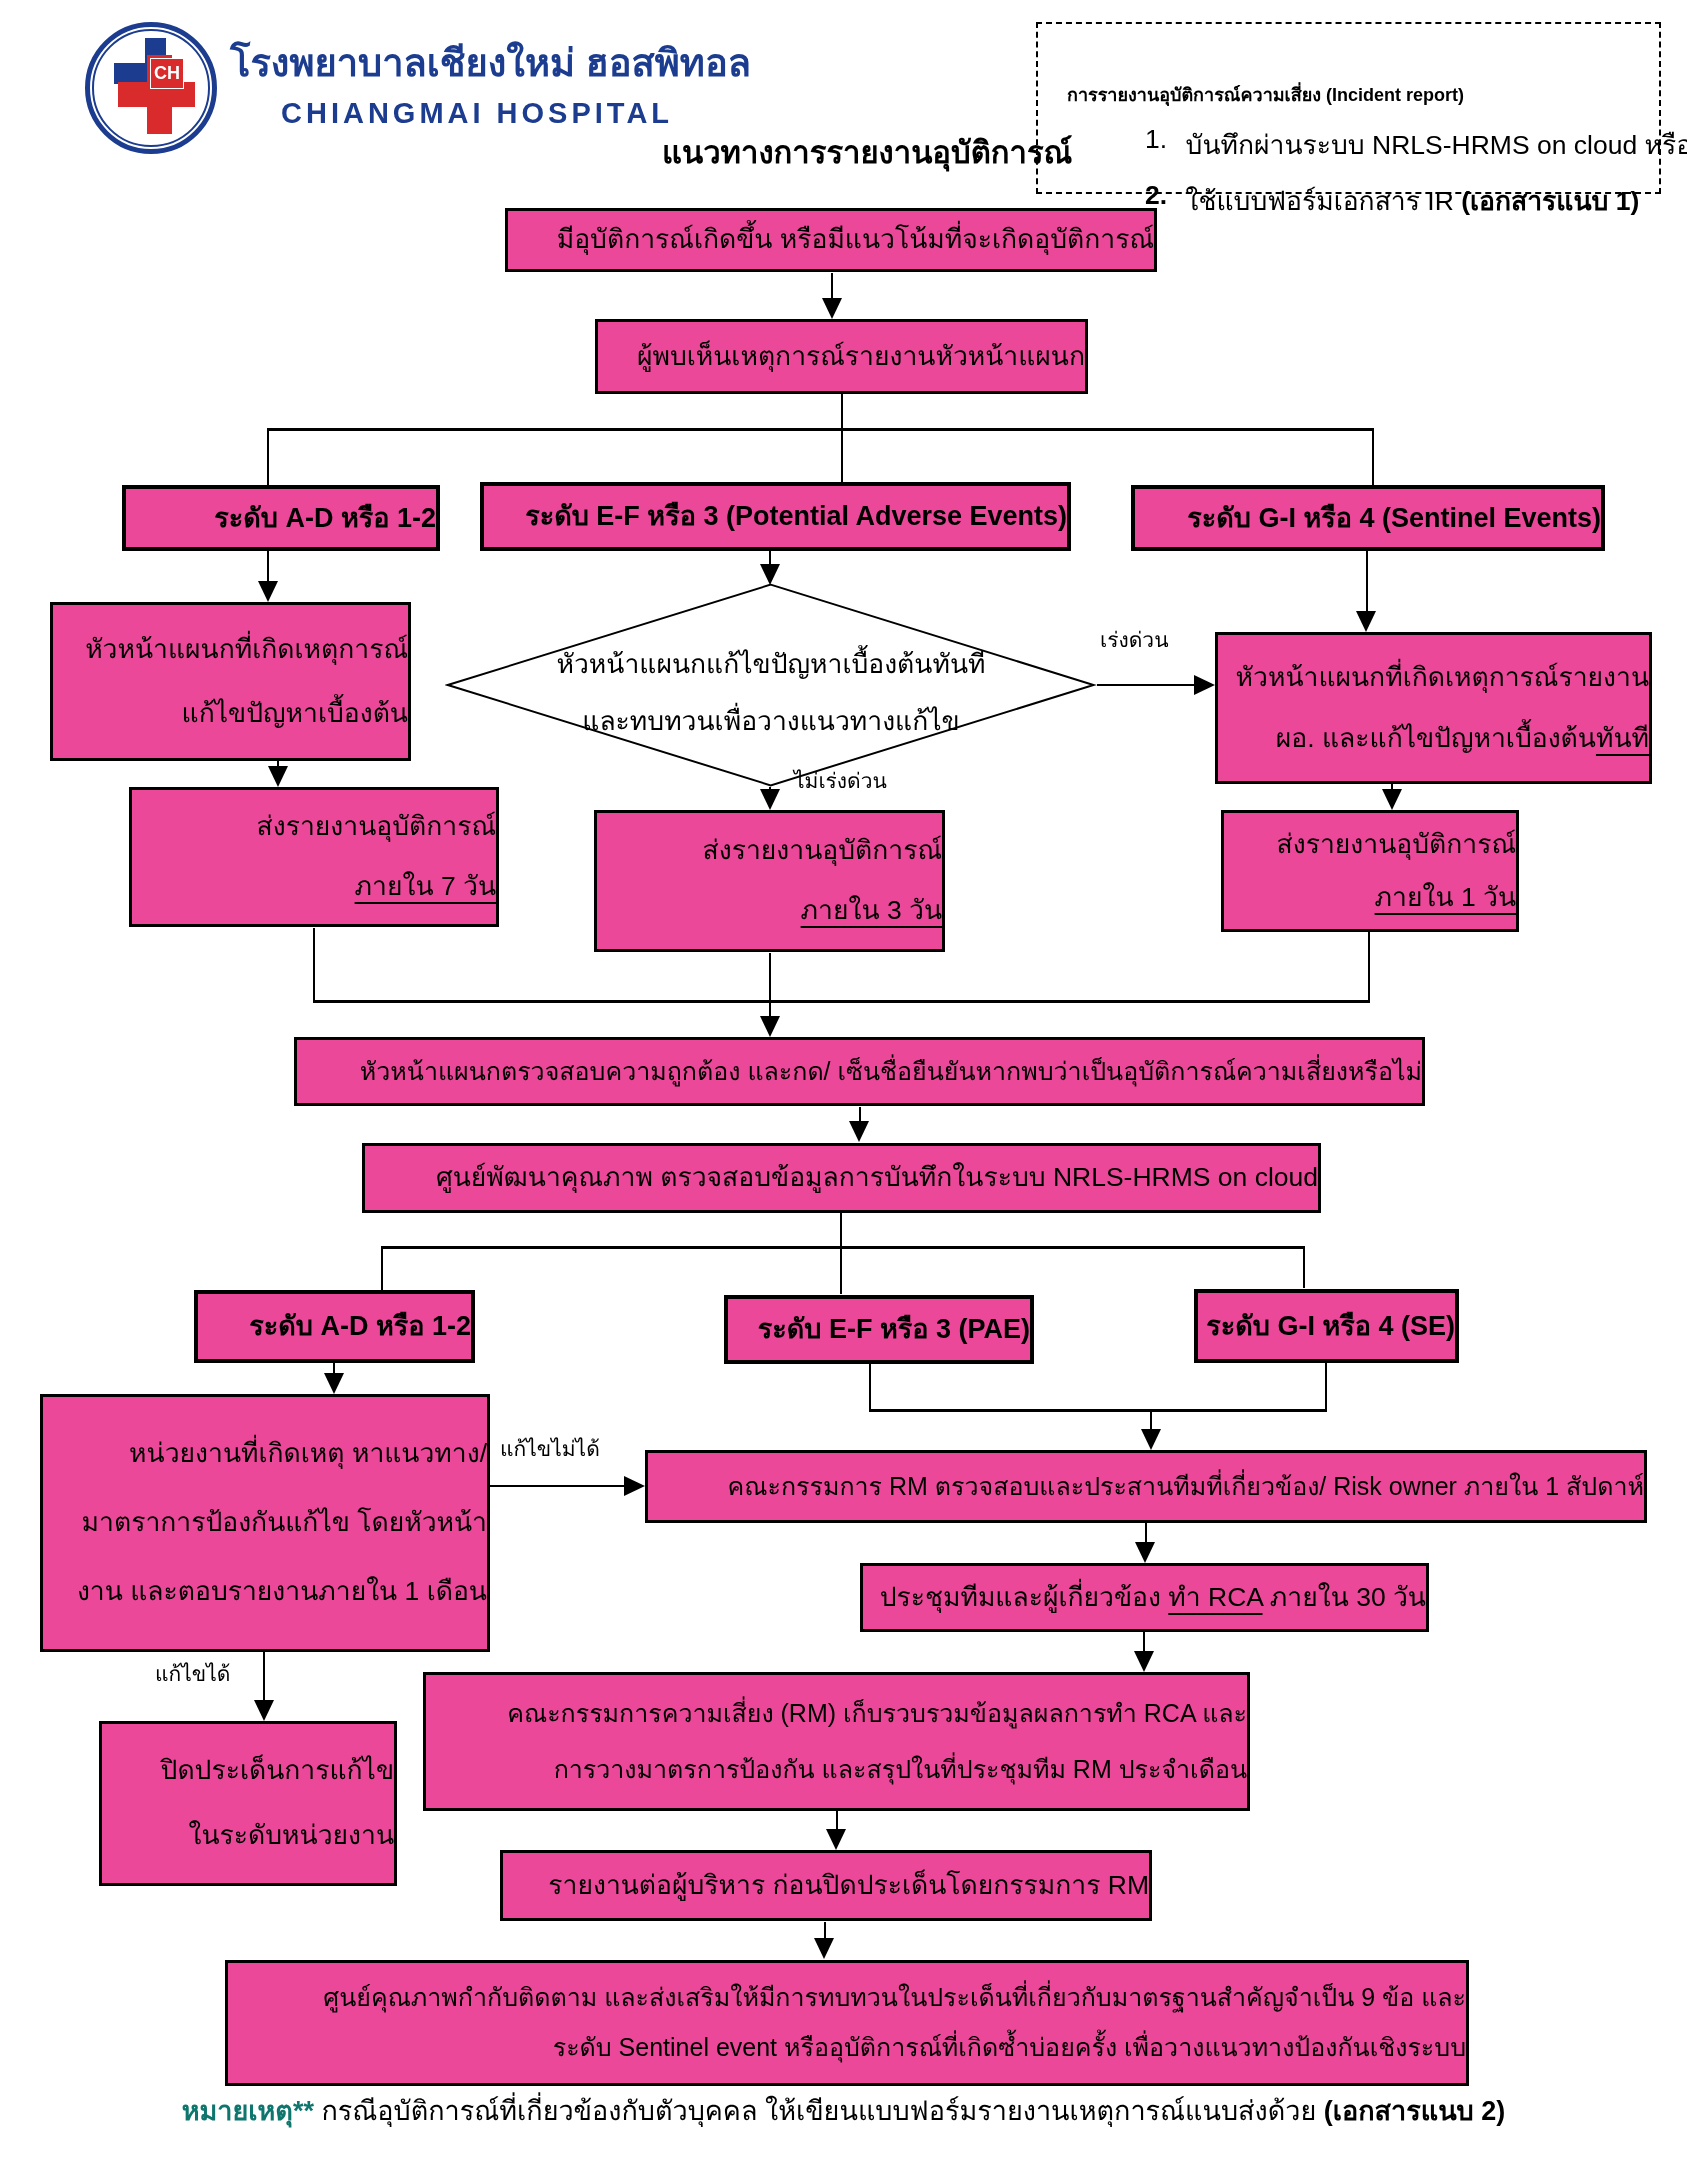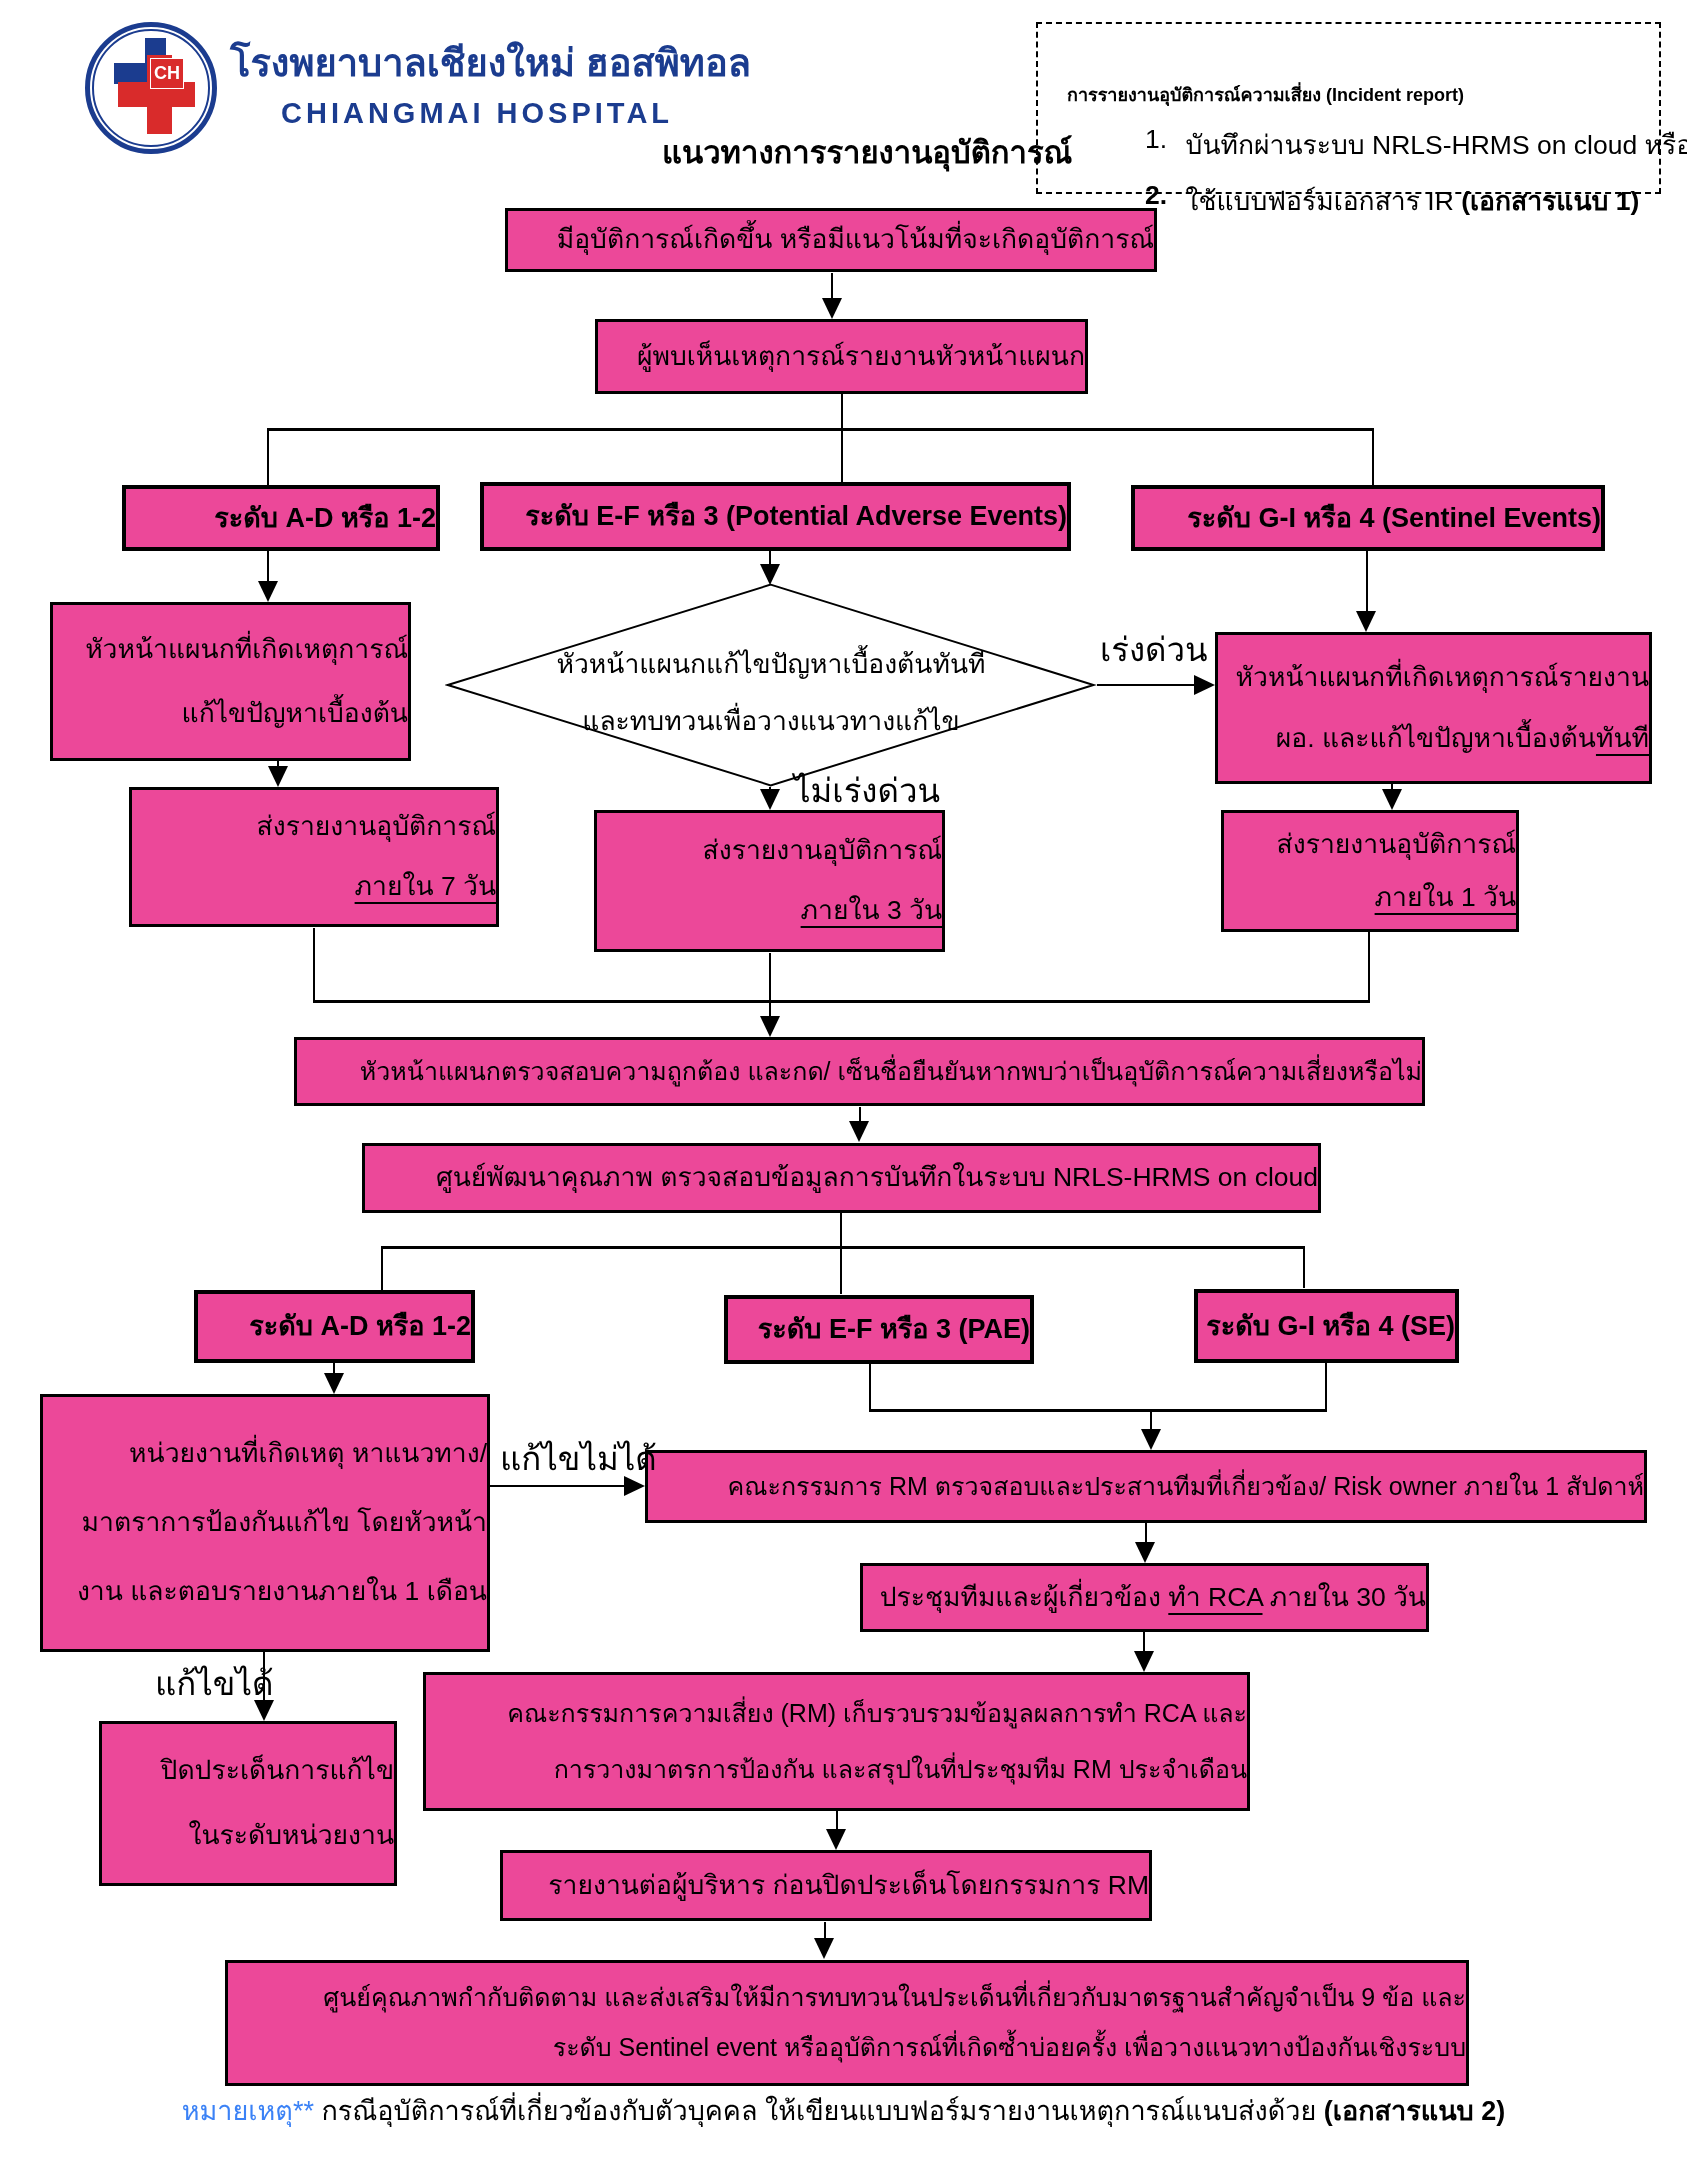--- a/index.html
+++ b/index.html
@@ -8,21 +8,21 @@
   
   .node{position:absolute;border:3.3px solid #000;background:#ec4899;display:flex;flex-direction:column;
         align-items:flex-end;justify-content:center;text-align:center;font-size:26.5px;line-height:1.35;box-sizing:border-box;}
   .node .tx{white-space:nowrap;}
   .lvl{font-weight:700;font-size:27px;}
   
   .vl{position:absolute;width:2px;background:#000;}
   .hl{position:absolute;height:3.3px;background:#000;}
   .hd{position:absolute;width:0;height:0;border-left:10.6px solid transparent;border-right:10.6px solid transparent;border-top:21px solid #000;}
   .hr{position:absolute;width:0;height:0;border-top:10.6px solid transparent;border-bottom:10.6px solid transparent;border-left:21px solid #000;}
-  .lbl{position:absolute;font-size:33px;white-space:nowrap;}
+  .lbl{position:absolute;font-size:21px;white-space:nowrap;}
   .u{text-decoration:underline;text-decoration-thickness:2px;text-underline-offset:6.6px;}
   
   .thname{position:absolute;left:230px;top:32px;font-size:38px;font-weight:700;color:#1b3c8f;white-space:nowrap;}
   .enname{position:absolute;left:281px;top:97px;font-size:29px;font-weight:700;color:#1b3c8f;letter-spacing:4px;white-space:nowrap;}
   .title{position:absolute;left:662px;top:127px;font-size:31px;font-weight:700;white-space:nowrap;}
   .irbox{position:absolute;left:1036px;top:22px;width:625px;height:172px;border:2.6px dashed #000;box-sizing:border-box;padding:13.2px 0 0 29px;}
   .irhead{font-size:18px;font-weight:700;white-space:nowrap;margin-top:43px;}
   .iritem{display:flex;gap:18.5px;margin:14.6px 0 0 78px;font-size:26.5px;white-space:nowrap;}
   
   .logo{position:absolute;left:85px;top:22px;width:132px;height:132px;}
@@ -34,21 +34,21 @@
   .rch{position:absolute;left:33px;top:60px;width:77px;height:25px;background:#d92b2b;}
   .chbx{position:absolute;left:65px;top:36px;width:32px;height:29px;background:#d92b2b;border:1.3px solid #fff;
         color:#fff;font-weight:700;font-size:18px;display:flex;align-items:center;justify-content:center;}
   
   .dia{position:absolute;left:445px;top:582px;width:652px;height:206px;}
   .dia svg{position:absolute;left:0;top:0;}
   .dia .t1{position:absolute;left:0;top:61px;width:100%;text-align:center;font-size:26.5px;white-space:nowrap;}
   .dia .t2{position:absolute;left:0;top:118px;width:100%;text-align:center;font-size:26.5px;white-space:nowrap;}
   
   .note{position:absolute;left:0;top:2089px;width:1687px;text-align:center;font-size:27px;white-space:nowrap;}
-  .note .red{color:#3b82f6;font-weight:400;}
+  .note .red{color:#0f766e;font-weight:700;}
   .note .bold{font-weight:700;}
 </style>
 </head>
 <body>
 
 <div id="page">
 
   <div class="logo">
     <div class="ring"></div>
     <div class="ring2"></div>

